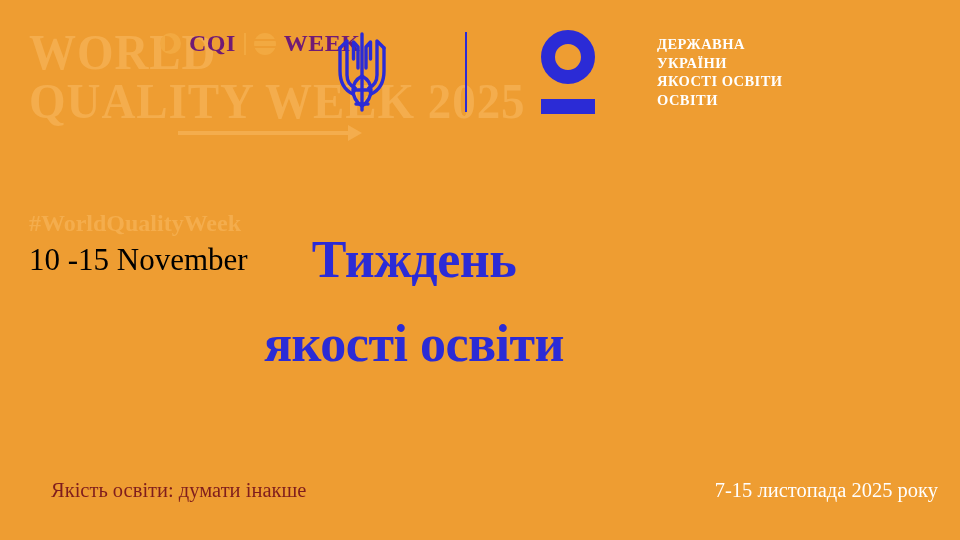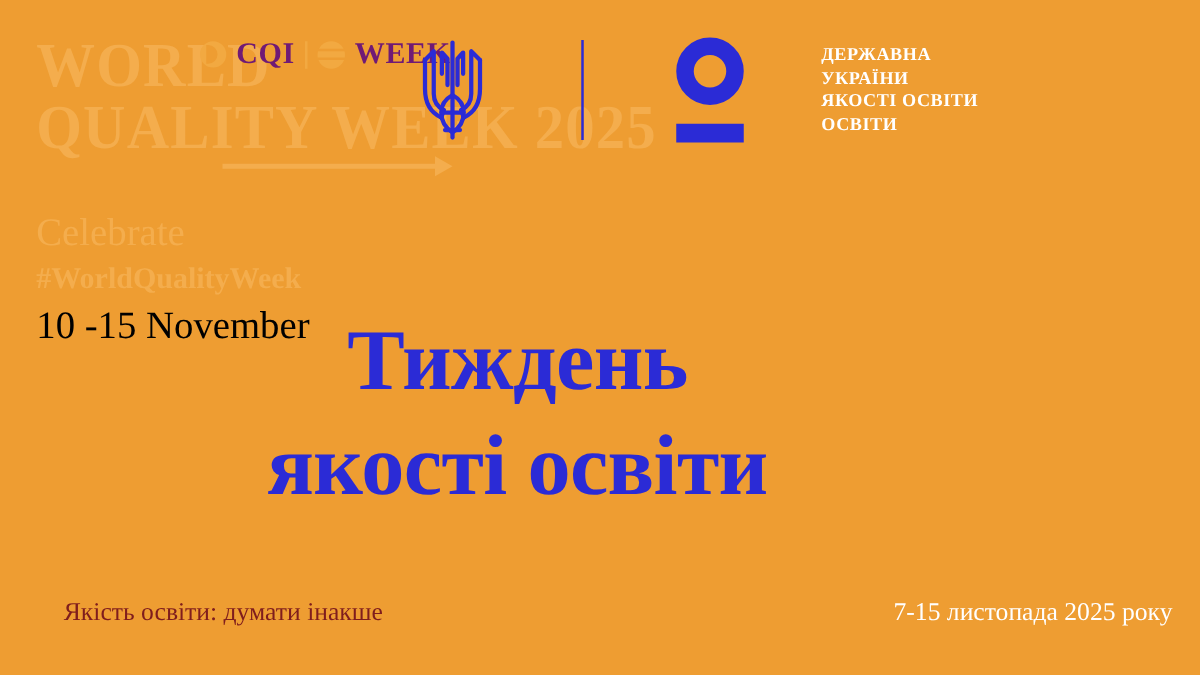--- a/index.html
+++ b/index.html
@@ -223,24 +223,23 @@
 
   
   .headline {
     position: absolute;
     left: 0;
     top: 218px;
     width: 828px;
     text-align: center;
     color: #2b2bd6;
     font-weight: 700;
-    font-size: 69px;
+    font-size: 52px;
     line-height: 84px;
     letter-spacing: -0.5px;
-    margin-top: 28px;
   }
   .headline .hl-line { display: block; }
 
   
   .footer-left {
     position: absolute;
     left: 51px;
     top: 477px;
     color: #7f1d1d;
     font-size: 20.5px;
@@ -276,21 +275,20 @@
       <span class="vdiv"></span>
       <span class="wm-globe"></span>
       <span class="wm-word">WEEK</span>
     </div>
 
     <div class="wm-arrow">
       <span class="shaft"></span>
       <span class="head"></span>
     </div>
 
-    <div class="wm-celebrate">Celebrate</div>
 
     <div class="wm-hashtag">#WorldQualityWeek</div>
 
     <div class="wm-dates">10 -15 November</div>
   </div>
 
   <div class="lockup">
 
     <span>
       <svg class="tryzub" width="62" height="88" viewBox="0 0 62 88" aria-hidden="true">

